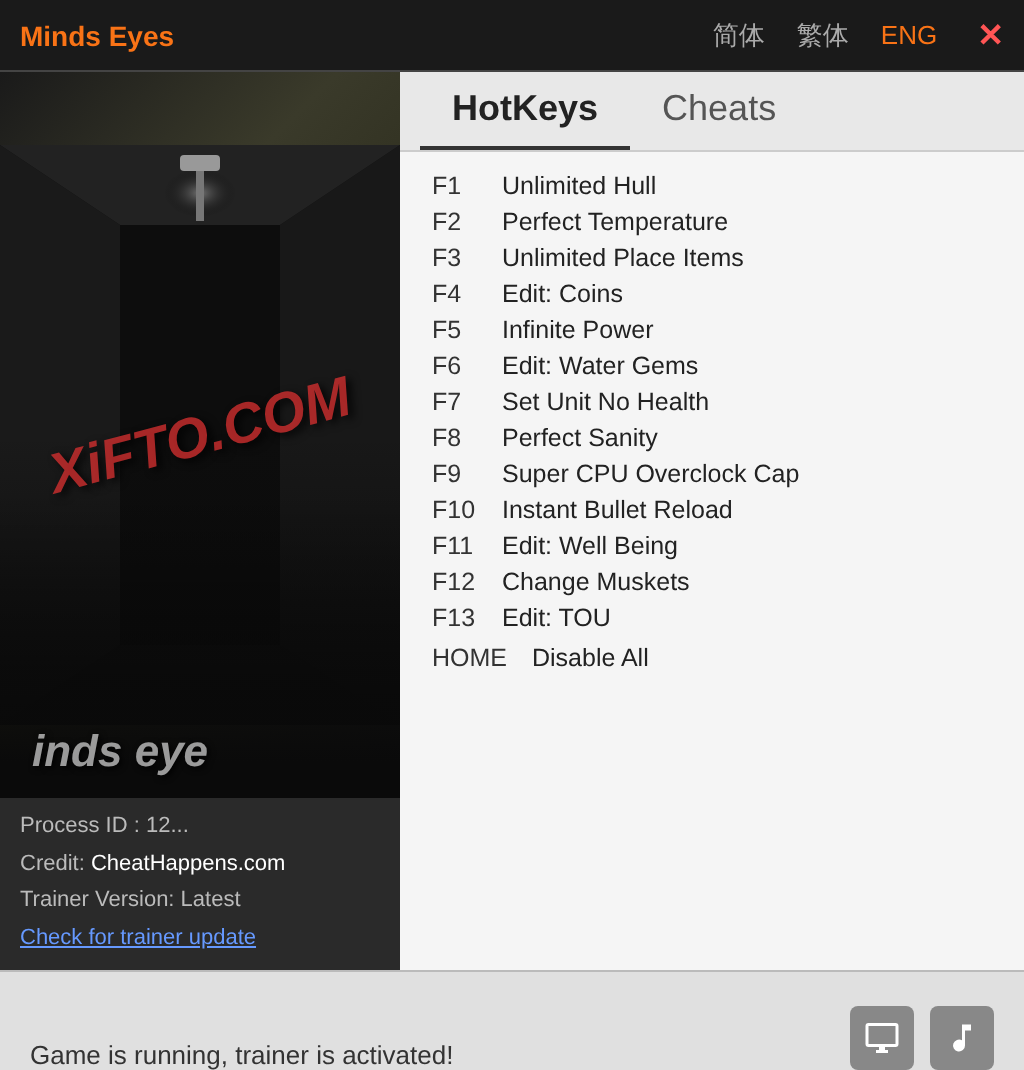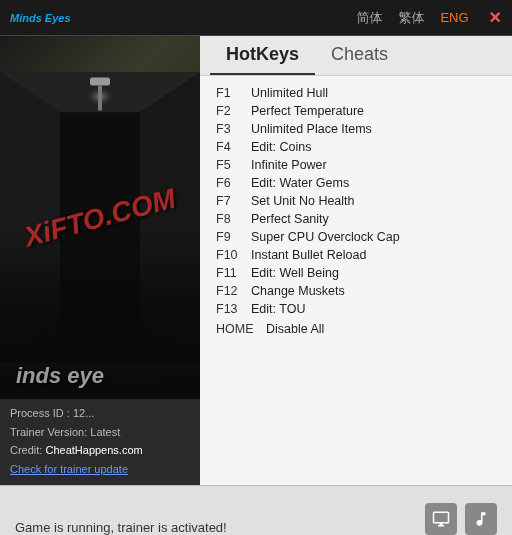--- a/index.html
+++ b/index.html
@@ -17,24 +17,23 @@
     #title-bar {
       display: flex;
       align-items: center;
       background: #1a1a1a;
       height: 36px;
       padding: 0 10px;
       border-bottom: 1px solid #444;
     }
     #title-bar .app-title {
       flex: 1;
-      color: #0ea5e9;
-      font-size: 11px;
+      color: #f97316;
+      font-size: 14px;
       font-weight: bold;
-      font-style: italic;
     }
     #title-bar .lang-buttons {
       display: flex;
       gap: 8px;
       align-items: center;
     }
     #title-bar .lang-btn {
       color: #aaa;
       font-size: 13px;
       cursor: pointer;
@@ -287,24 +286,24 @@
           <span>inds eye</span>
         </div>
       </div>
     </div>
 
     <div id="bottom-info">
       <div class="info-line">
         <span>Process ID : </span><span>12...</span>
       </div>
       <div class="info-line">
+        <span>Credit:  </span><span class="credit-value">CheatHappens.com</span>
+      </div>
+      <div class="info-line">
         <span>Trainer Version: </span><span>Latest</span>
-      </div>
-      <div class="info-line">
-        <span>Credit:  </span><span class="credit-value">CheatHappens.com</span>
       </div>
       <div class="info-line">
         <a class="info-link">Check for trainer update</a>
       </div>
     </div>
   </div>
 
   <div id="right-panel">
     <div id="tabs">
       <div class="tab active">HotKeys</div>

